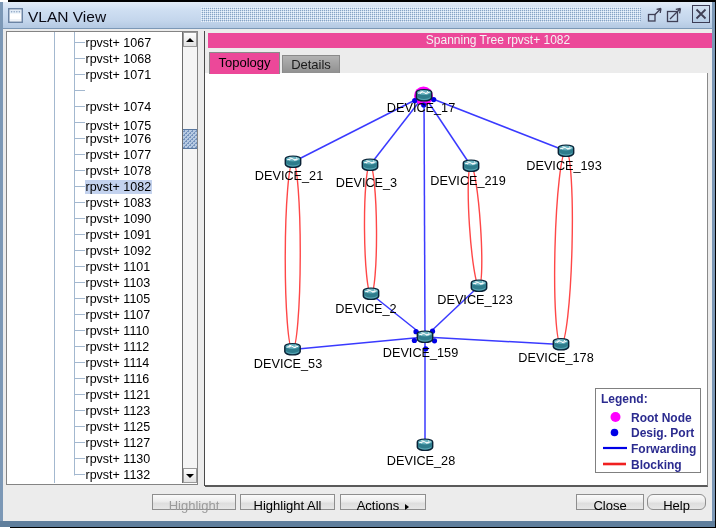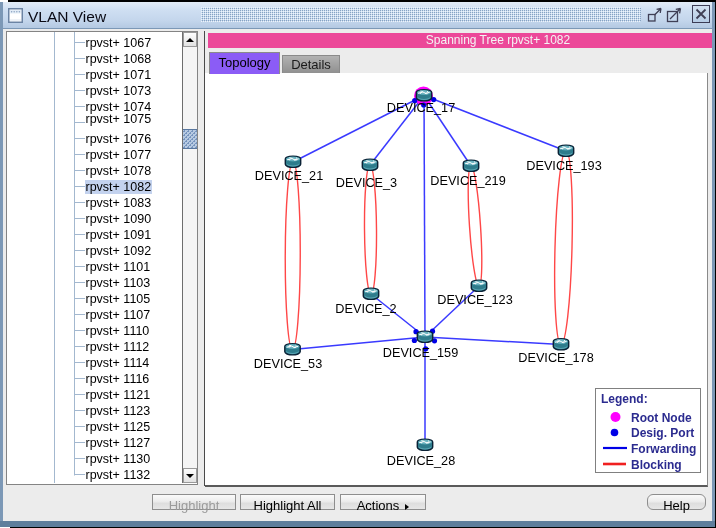--- a/index.html
+++ b/index.html
@@ -45,21 +45,21 @@
   radial-gradient(circle at 3.3px 3.3px, #7391bb 0 0.8px, rgba(0,0,0,0) 1.1px);
   background-size:4px 4px, 4px 4px; border-top:1.5px solid #59779f;
   border-bottom:1.5px solid #59779f; }
 .arr { position:absolute; width:0; height:0; }
 
 
 #sep { left:204px; top:31px; width:1px; height:455px; background:#4a4a4a; }
 #hdr { left:208px; top:32.5px; width:580px; height:15.5px; background:#ec4899;
   color:#f4f4f4; font-size:12px; text-align:center; line-height:15px; }
 #tabrow { left:205px; top:48px; width:503px; height:25px; background:#ececec; }
-#tab1 { left:209px; top:52px; width:71px; height:22px; background:#8b5cf6;
+#tab1 { left:209px; top:52px; width:71px; height:22px; background:#ec4899;
   border:1px solid #8a8a8a; border-bottom:none; font-size:13px; text-align:center;
   line-height:20px; color:#000; z-index:3; }
 #tab2 { left:282px; top:55px; width:58px; height:18px;
   background:linear-gradient(#b2b2b2,#909090); border:1px solid #8a8a8a;
   border-bottom:none; font-size:13px; text-align:center; line-height:17px;
   color:#1a1a1a; }
 #canvaswrap { left:205px; top:73px; width:503px; height:413.5px; background:#fff;
   border-right:1px solid #8a8a8a; border-bottom:2.5px solid #5a5a5a; }
 
 
@@ -160,27 +160,24 @@
   <div class="abs" id="treerows">
       <div class="trow" style="top:3px">
         <span class="">rpvst+ 1067</span>
       </div>
       <div class="trow" style="top:19px">
         <span class="">rpvst+ 1068</span>
       </div>
       <div class="trow" style="top:35px">
         <span class="">rpvst+ 1071</span>
       </div>
-      <div class="trow" style="top:51px">
-        <span class="">rpvst+ 1073</span>
-      </div>
       <div class="trow" style="top:67px">
         <span class="">rpvst+ 1074</span>
       </div>
-      <div class="trow" style="top:79px">
+      <div class="trow" style="top:86px">
         <span class="">rpvst+ 1075</span>
       </div>
       <div class="trow" style="top:99px">
         <span class="">rpvst+ 1076</span>
       </div>
       <div class="trow" style="top:115px">
         <span class="">rpvst+ 1077</span>
       </div>
       <div class="trow" style="top:131px">
         <span class="">rpvst+ 1078</span>
@@ -423,20 +420,21 @@
       <text x="424" y="363" font-size="12px" font-weight="bold" font-family="&quot;Liberation Sans&quot;, sans-serif" fill="#2b2b8f">Desig. Port</text>
       <line x1="396" y1="374" x2="420" y2="374" stroke="#0000e6" stroke-width="2.2"></line>
       <text x="424" y="378.5" font-size="12px" font-weight="bold" font-family="&quot;Liberation Sans&quot;, sans-serif" fill="#2b2b8f">Forwarding</text>
       <line x1="396" y1="390" x2="419" y2="390" stroke="#f02020" stroke-width="2.6"></line>
       <text x="424" y="394.5" font-size="12px" font-weight="bold" font-family="&quot;Liberation Sans&quot;, sans-serif" fill="#2b2b8f">Blocking</text>
     </svg>
 
   <div class="btn" id="b1">Highlight</div>
   <div class="btn" id="b2">Highlight All</div>
   <div class="btn" id="b3">Actions<i></i></div>
+  <div class="btn" id="b4">Close</div>
   <div class="btn" id="b5">Help</div>
 
   <div class="abs" id="lborder"></div>
   <div class="abs" id="rborder"></div>
   <div class="abs" id="rblack"></div>
   <div class="abs" id="bstrip"></div>
   <div class="abs" id="bblack"></div>
 </div>
 
 </body></html>

